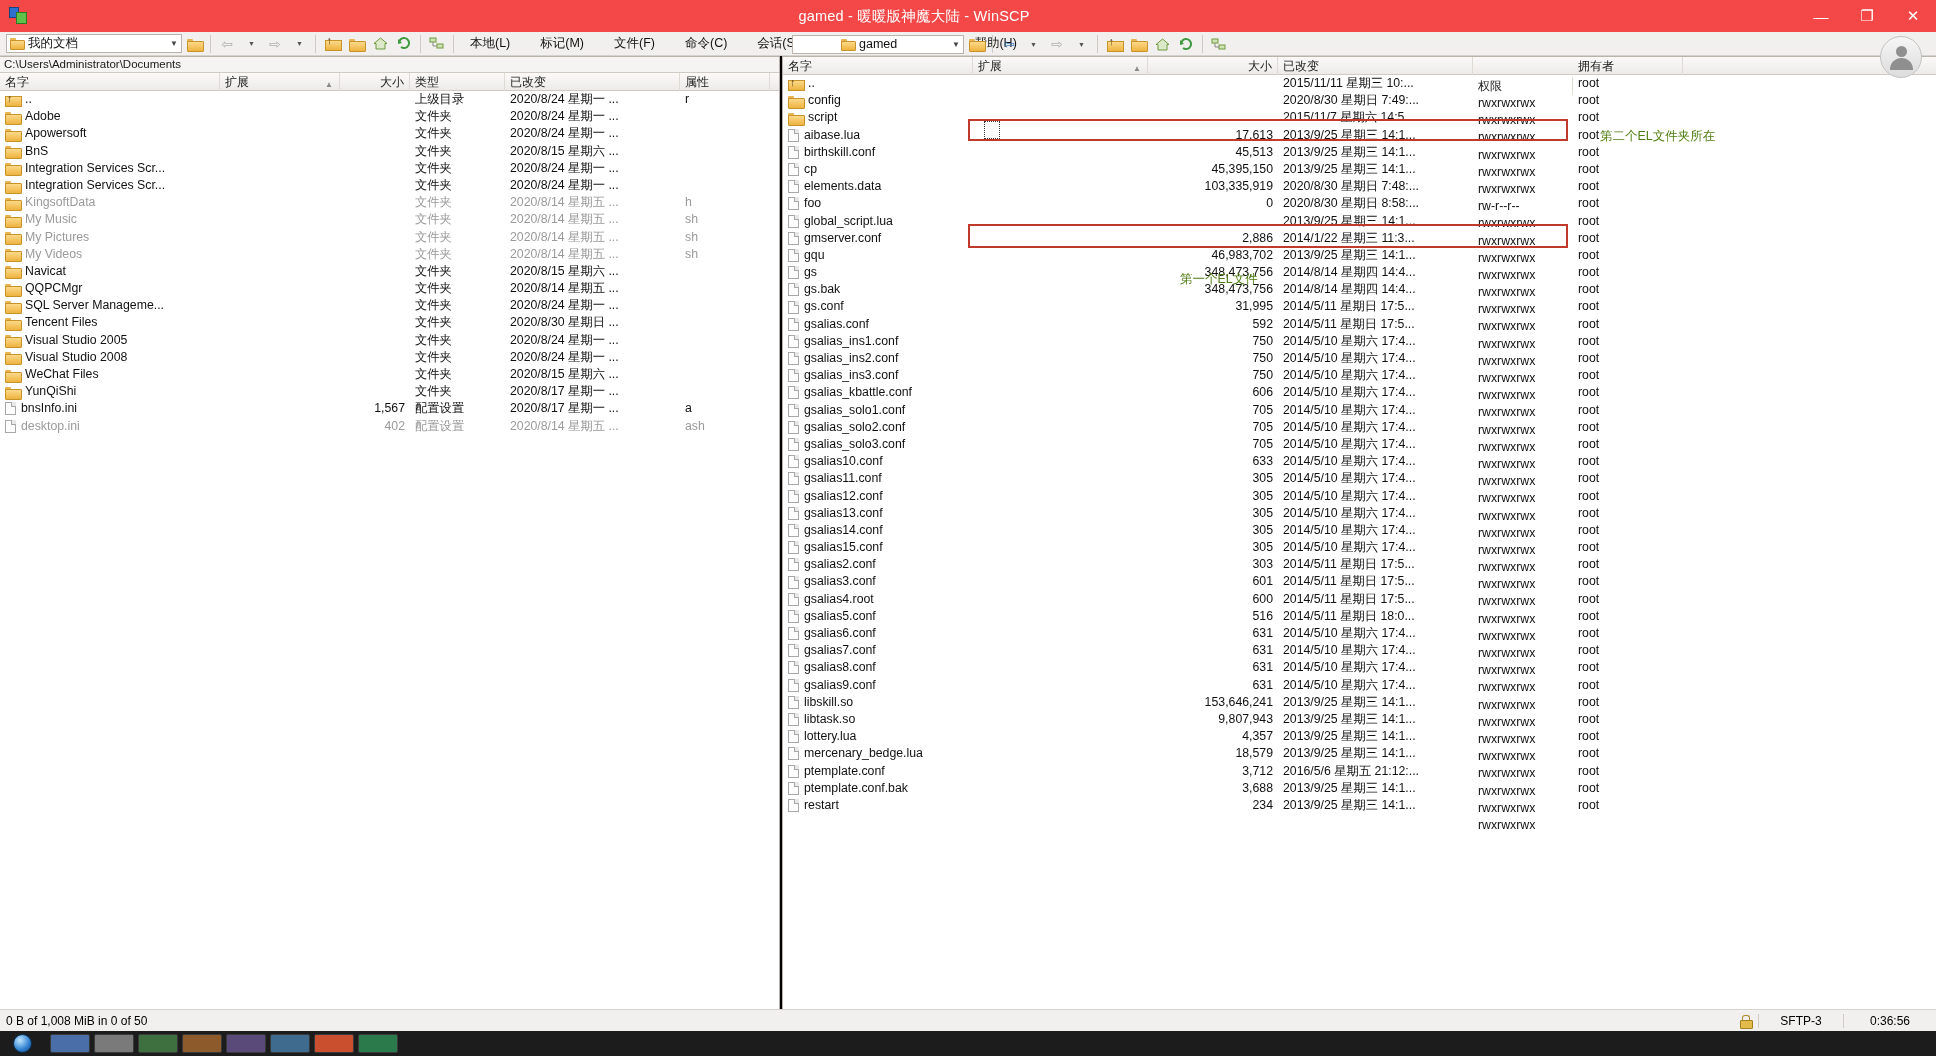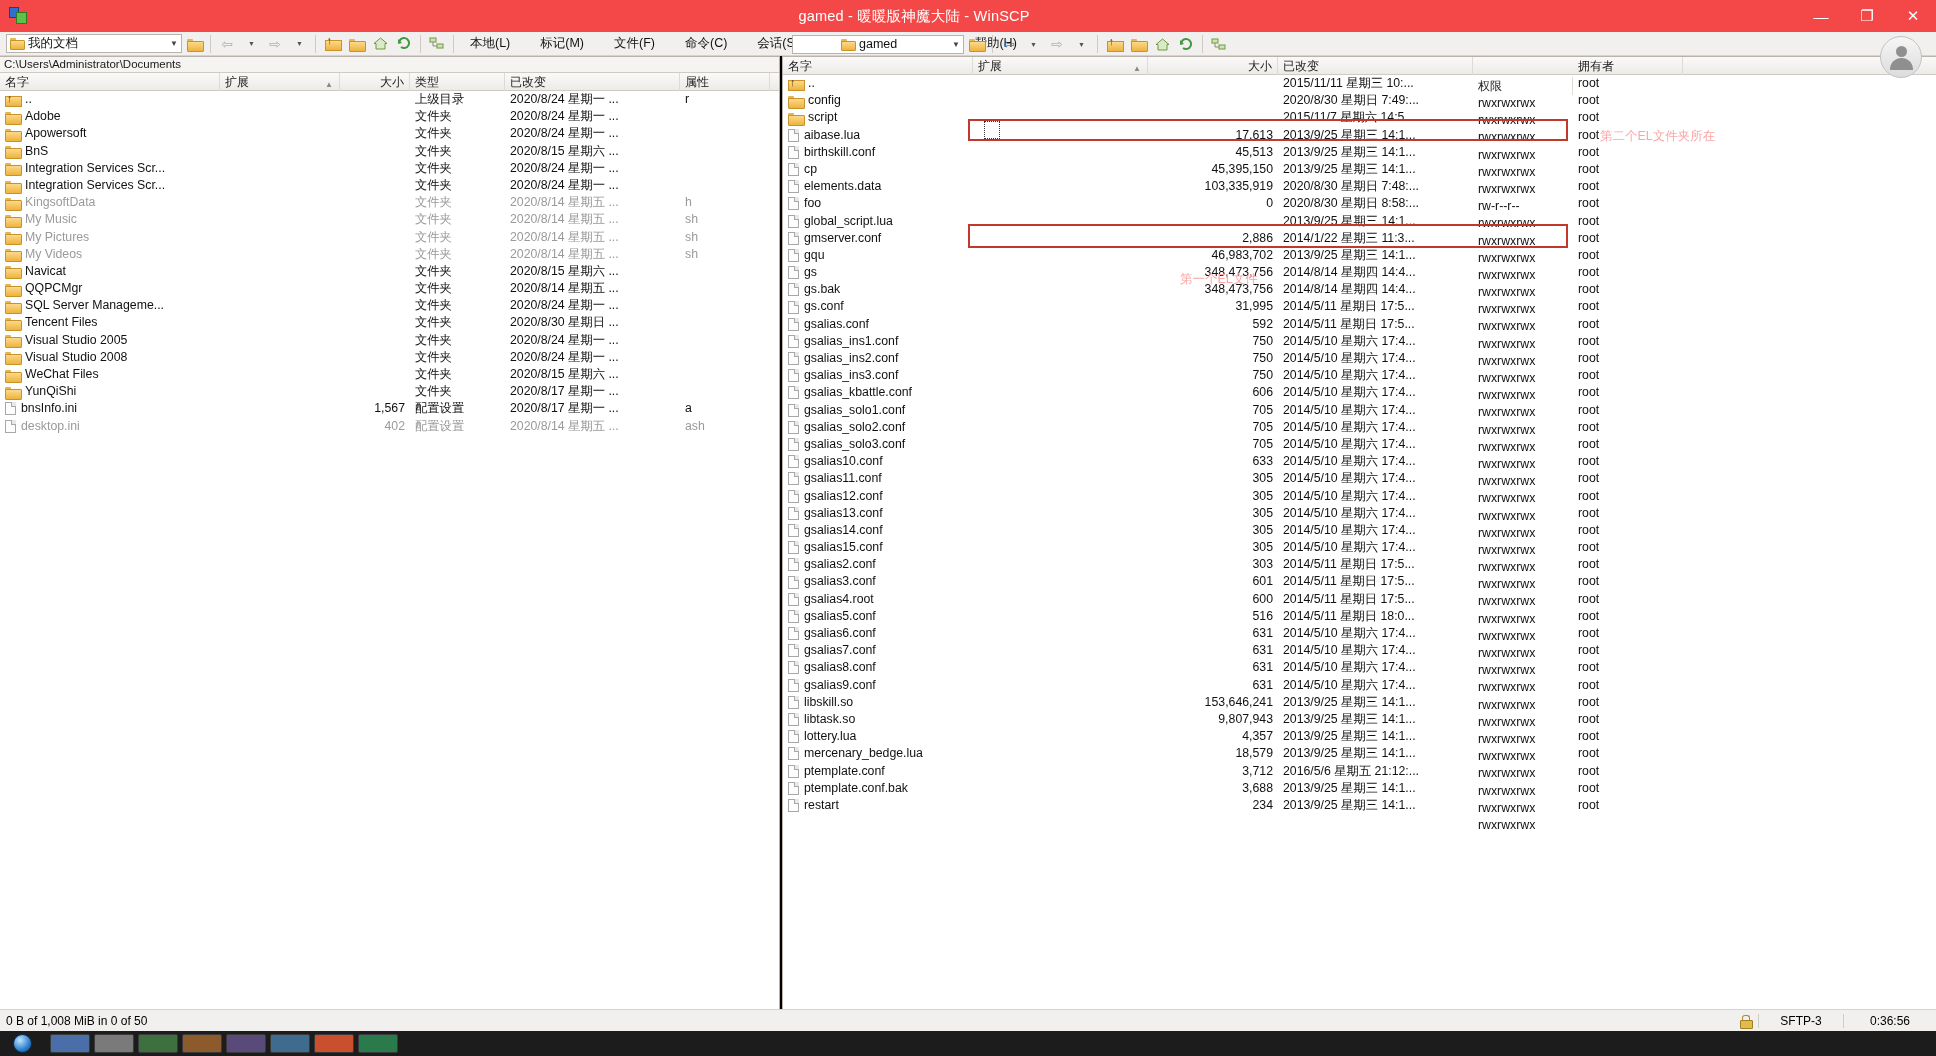--- a/index.html
+++ b/index.html
@@ -119,21 +119,21 @@
   
   .lock{ width:11px; height:12px; position:relative; }
   .lock:before{ content:""; position:absolute; left:2.5px; top:0; width:6px; height:6px;
     border:1.6px solid #b08a2a; border-bottom:none; border-radius:3px 3px 0 0; }
   .lock:after{ content:""; position:absolute; left:0; top:5px; width:11px; height:7px;
     background:#e3bb4d; border:1px solid #a0801f; border-radius:1px; }
 
   
   .annot-box{ position:absolute; border:2px solid #c0392b; pointer-events:none; }
   .annot-inner{ position:absolute; border:1px dotted #333; pointer-events:none; }
-  .annot-text{ position:absolute; color:#fca5a5; font-size:12.5px; white-space:nowrap; }
+  .annot-text{ position:absolute; color:#4d7c0f; font-size:12.5px; white-space:nowrap; }
 
   
   .avatar{ position:absolute; right:14px; top:36px; width:42px; height:42px;
     border-radius:50%; background:linear-gradient(#f6f6f6,#dcdcdc);
     border:1px solid #c3c3c3; display:flex; align-items:center; justify-content:center; }
   .avatar .head{ width:11px; height:11px; border-radius:50%; background:#8f8f8f;
     position:absolute; top:9px; }
   .avatar .body{ width:23px; height:12px; border-radius:12px 12px 0 0; background:#8f8f8f;
     position:absolute; bottom:7px; }
 

